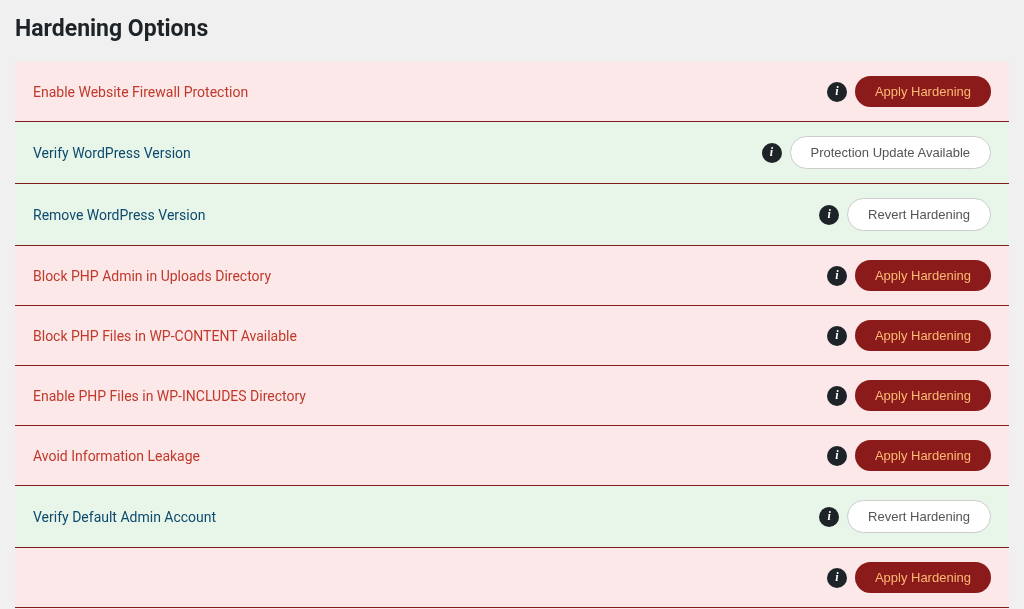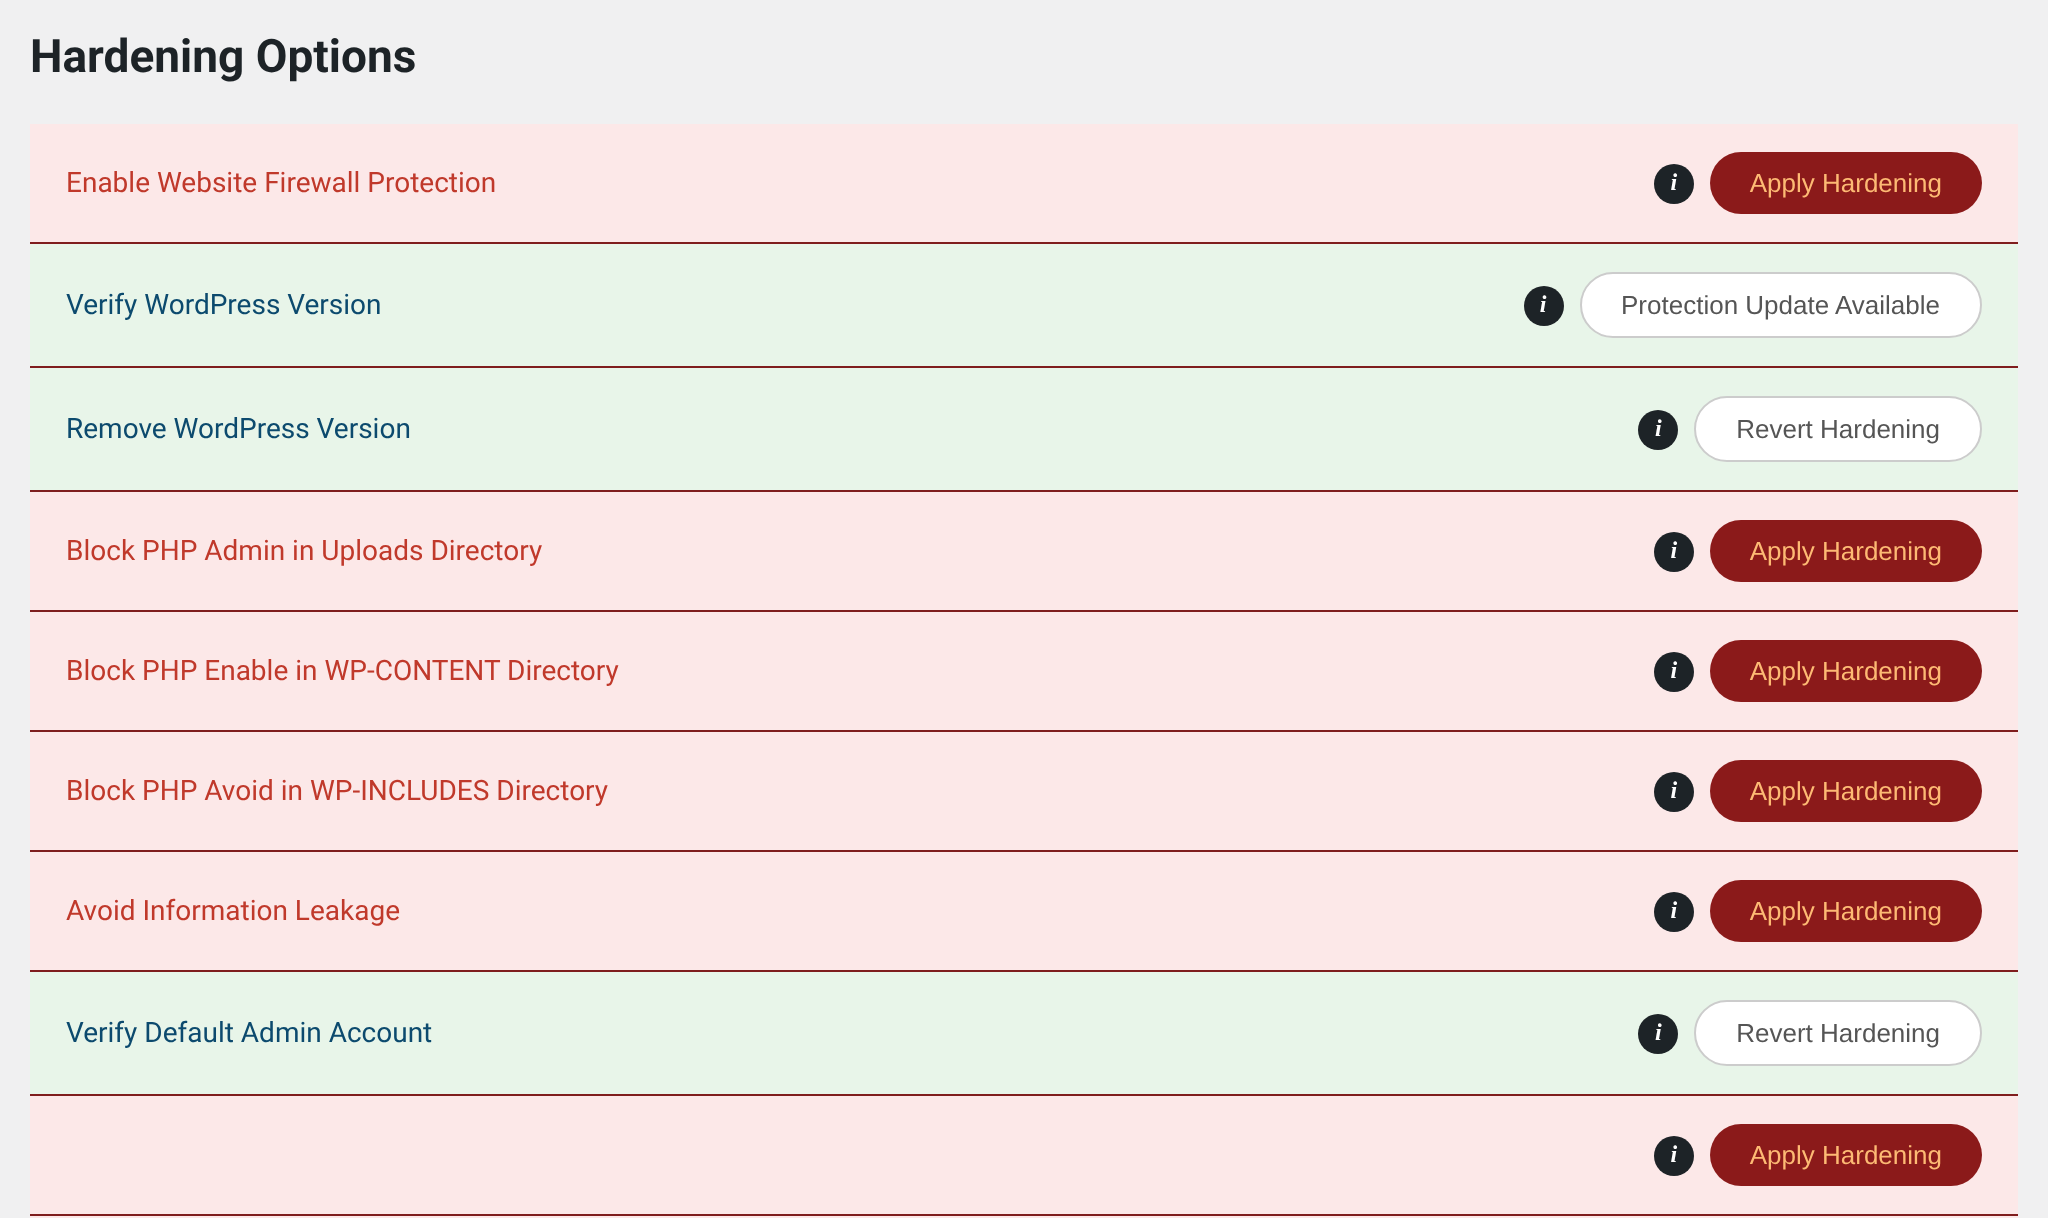--- a/index.html
+++ b/index.html
@@ -125,28 +125,28 @@
         </div>
       </div>
       <div class="hardening-row status-red">
         <span class="row-label red-text">Block PHP Admin in Uploads Directory</span>
         <div class="row-actions">
           <div class="info-icon">i</div>
           <button class="btn-apply">Apply Hardening</button>
         </div>
       </div>
       <div class="hardening-row status-red">
-        <span class="row-label red-text">Block PHP Enable in WP-CONTENT Directory</span>
+        <span class="row-label red-text">Block PHP Files in WP-CONTENT Available</span>
         <div class="row-actions">
           <div class="info-icon">i</div>
           <button class="btn-apply">Apply Hardening</button>
         </div>
       </div>
       <div class="hardening-row status-red">
-        <span class="row-label red-text">Block PHP Avoid in WP-INCLUDES Directory</span>
+        <span class="row-label red-text">Enable PHP Files in WP-INCLUDES Directory</span>
         <div class="row-actions">
           <div class="info-icon">i</div>
           <button class="btn-apply">Apply Hardening</button>
         </div>
       </div>
       <div class="hardening-row status-red">
         <span class="row-label red-text">Avoid Information Leakage</span>
         <div class="row-actions">
           <div class="info-icon">i</div>
           <button class="btn-apply">Apply Hardening</button>

